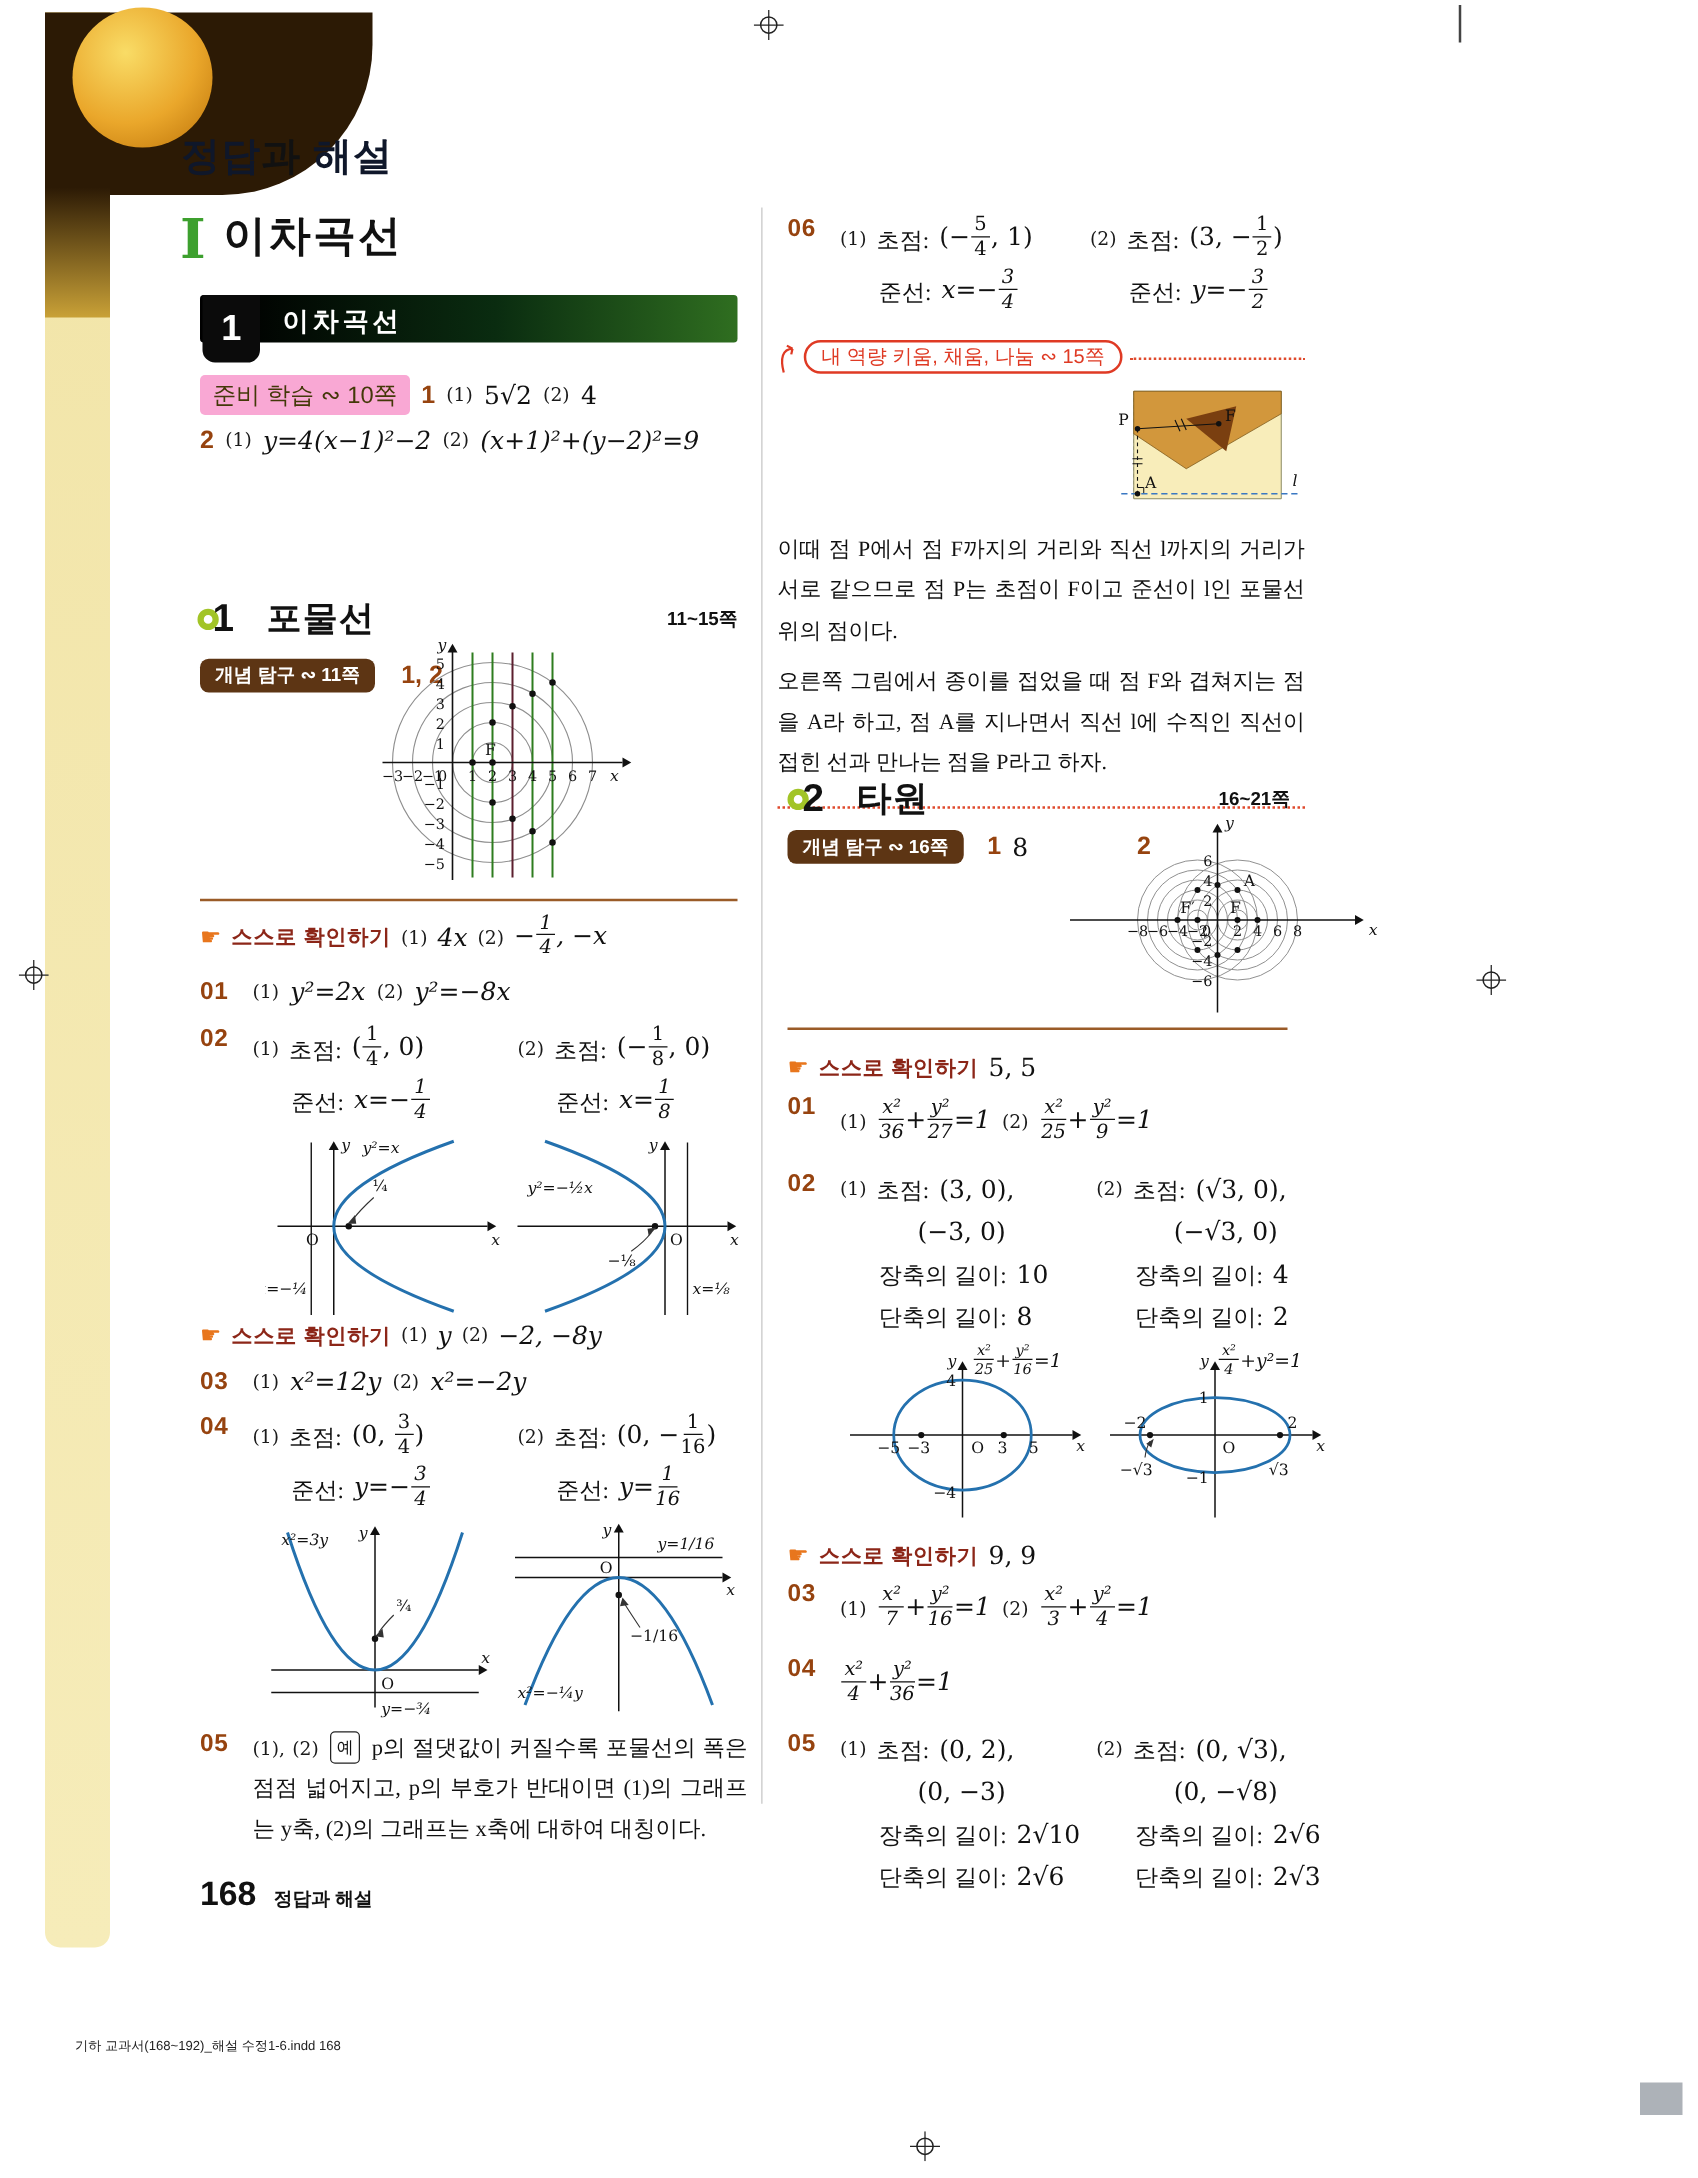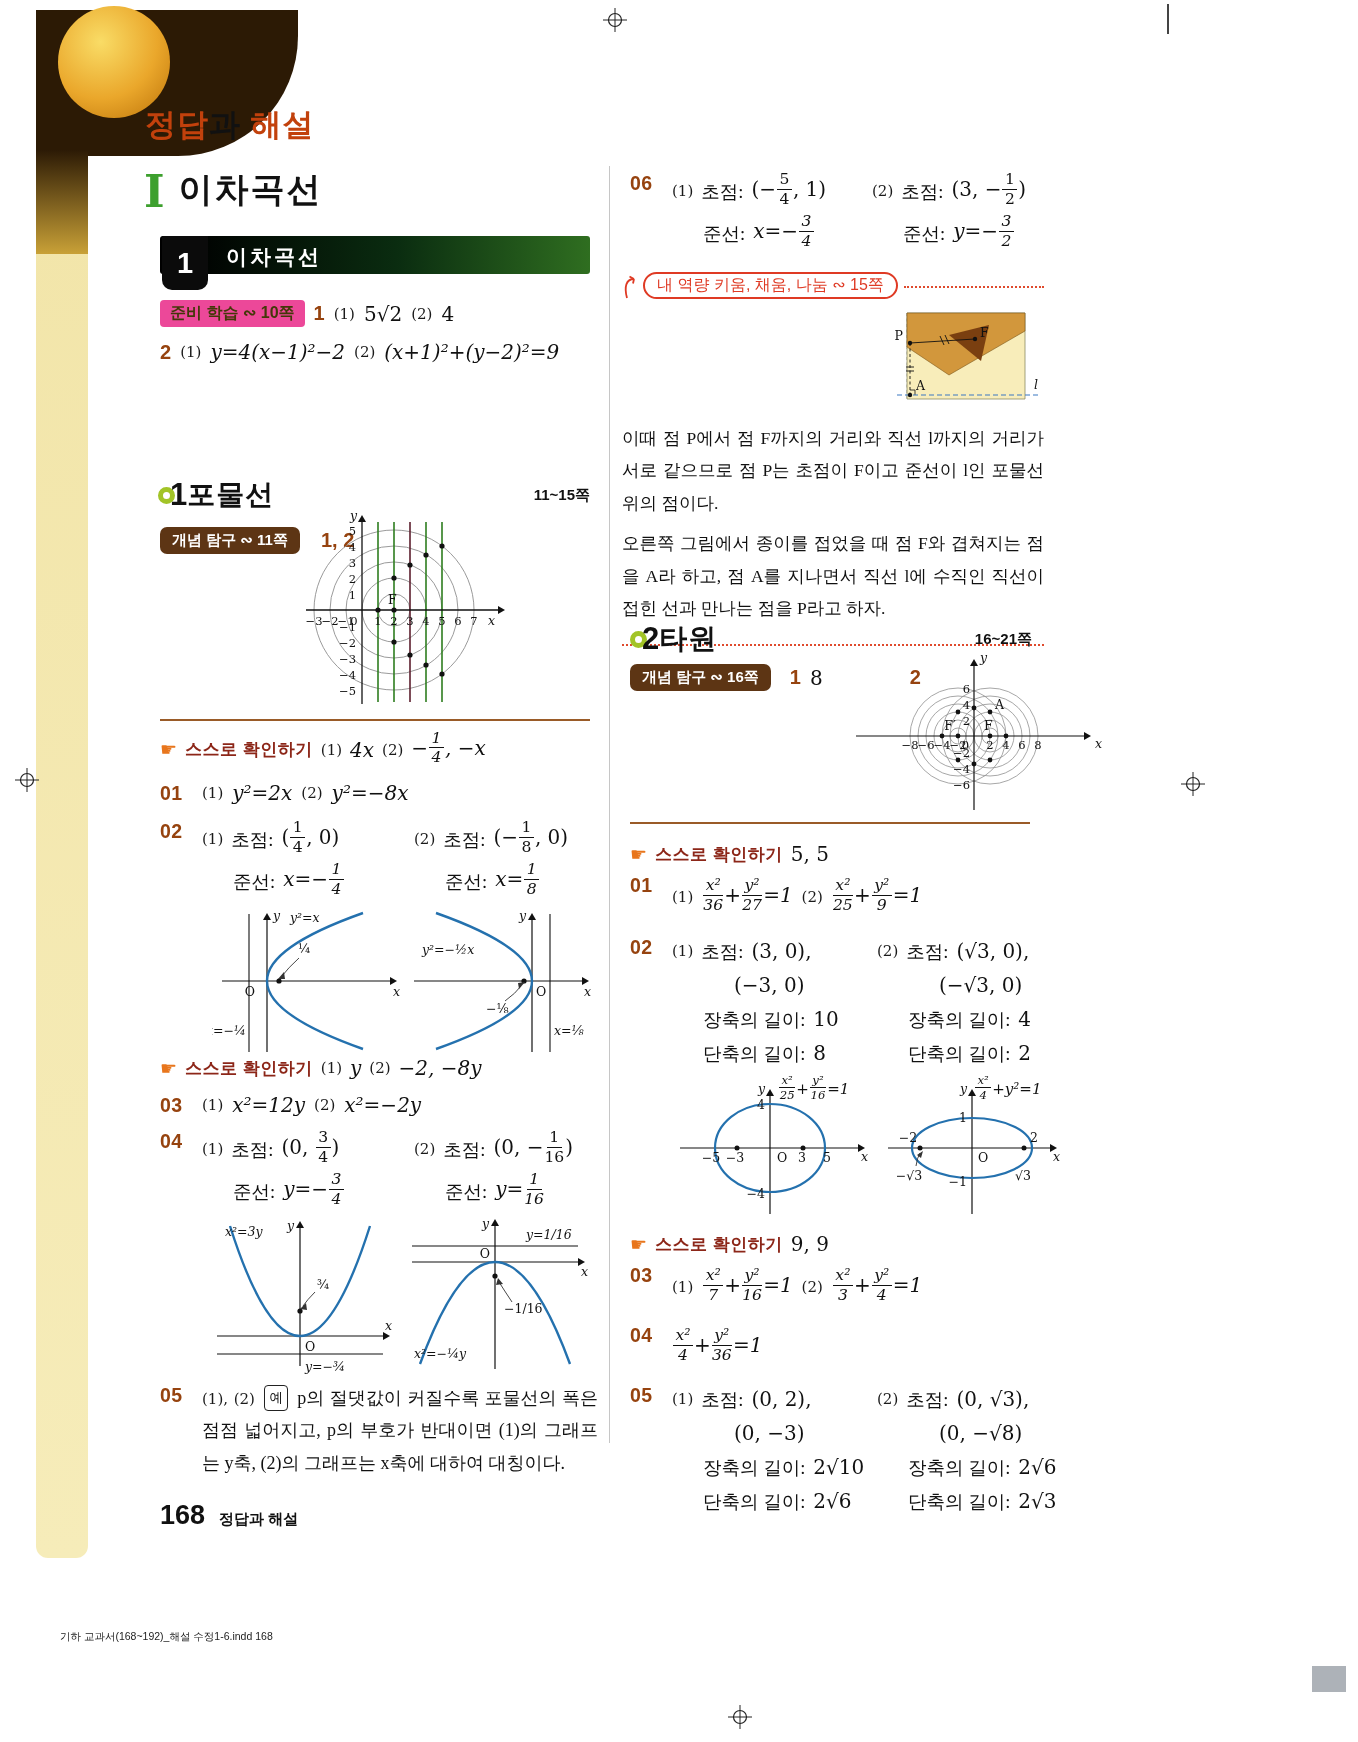--- a/index.html
+++ b/index.html
@@ -10,43 +10,43 @@
 svg .it{font-style:italic}
 svg .sm{font-size:11.5px}
 
 
 .band{left:36px;top:10px;width:52px;height:1548px;background:linear-gradient(180deg,#c9a137 0,#e3cc78 60px,#f2e5a9 150px,#f6ecb9 100%);border-radius:0 0 12px 12px}
 .blob{left:36px;top:10px;width:262px;height:146px;background:#2c1a05;border-radius:0 0 120px 0}
 .blob2{left:36px;top:150px;width:52px;height:104px;background:linear-gradient(180deg,#2c1a05,#c9a137)}
 .sun{left:58px;top:6px;width:112px;height:112px;border-radius:50%;background:radial-gradient(circle at 38% 32%,#f9dc66,#eaa72b 55%,#bb7108)}
 
 .main-title{left:145px;top:104px;font-size:31px;font-weight:800;letter-spacing:1px}
-.main-title .red{color:#c2410c}
+.main-title .red{color:#0f172a}
 .unit-row{left:144px;top:166px}
 .unit-no{font-family:"DejaVu Serif",serif;color:#3da02e;font-size:44px;font-weight:700}
 .unit-title{font-size:34px;font-weight:800;margin-left:14px;letter-spacing:2px;vertical-align:6px}
 
 .banner{left:160px;top:236px;width:430px;height:38px;background:linear-gradient(90deg,#000 6%,#0a2c10 55%,#2f6e20 100%);border-radius:3px}
 .banner-tab{position:absolute;left:2px;top:0;width:46px;height:54px;background:#0b0b0b;border-radius:0 0 10px 10px;color:#fff;font-size:29px;font-weight:800;display:flex;align-items:center;justify-content:center}
 .banner-title{position:absolute;left:66px;top:7px;color:#fff;font-size:21px;font-weight:800;letter-spacing:3px}
 
-.badge{display:inline-block;background:#ec4899;color:#433808;font-weight:700;font-size:16px;padding:3px 10px;border-radius:4px;white-space:nowrap}
+.badge{display:inline-block;background:#f9a8d4;color:#433808;font-weight:400;font-size:19px;padding:3px 10px;border-radius:4px;white-space:nowrap}
 .row{display:flex;align-items:center;gap:9px}
 .n-brown{color:#96430f;font-weight:800;font-size:20px}
 .tag{font-family:"DejaVu Serif",serif;font-size:15px;color:#1a1a1a;white-space:nowrap}
 .math{font-family:"DejaVu Serif",serif;font-style:italic;font-size:20px}
 .mval{font-family:"DejaVu Serif",serif;font-size:20px}
 .frac{display:inline-flex;flex-direction:column;align-items:center;line-height:1.05;vertical-align:middle;margin:0 1px;font-size:0.78em;transform:translateY(-2px);font-stretch:normal}
 .fnum{border-bottom:1.3px solid currentColor;padding:0 2.5px 1px}
 .fden{padding-top:1px}
 
 .sec-head{display:flex;align-items:center}
 .ring{width:17px;height:17px;border:5.5px solid #a2c427;border-radius:50%;display:inline-block}
 .sec-no{font-size:31px;font-weight:800;margin-left:-5px}
-.sec-title{font-size:28px;font-weight:800;margin-left:0;letter-spacing:1px}
+.sec-title{font-size:28px;font-weight:800;margin-left:26px;letter-spacing:1px}
 .sec-pages{margin-left:auto;font-weight:700;font-size:15px}
 
 .cbadge{display:inline-block;background:#5d3514;color:#fff;font-weight:700;font-size:15px;padding:4px 12px;border-radius:7px;white-space:nowrap}
 .cans{color:#96430f;font-weight:800;font-size:20px}
 .cval{font-size:20px;font-family:"DejaVu Serif",serif}
 
 .hr{height:2px;background:#9a5b28}
 .col-div{width:1px;background:#c6c6c6}
 
 .sc-row{display:flex;align-items:center;gap:8px}

